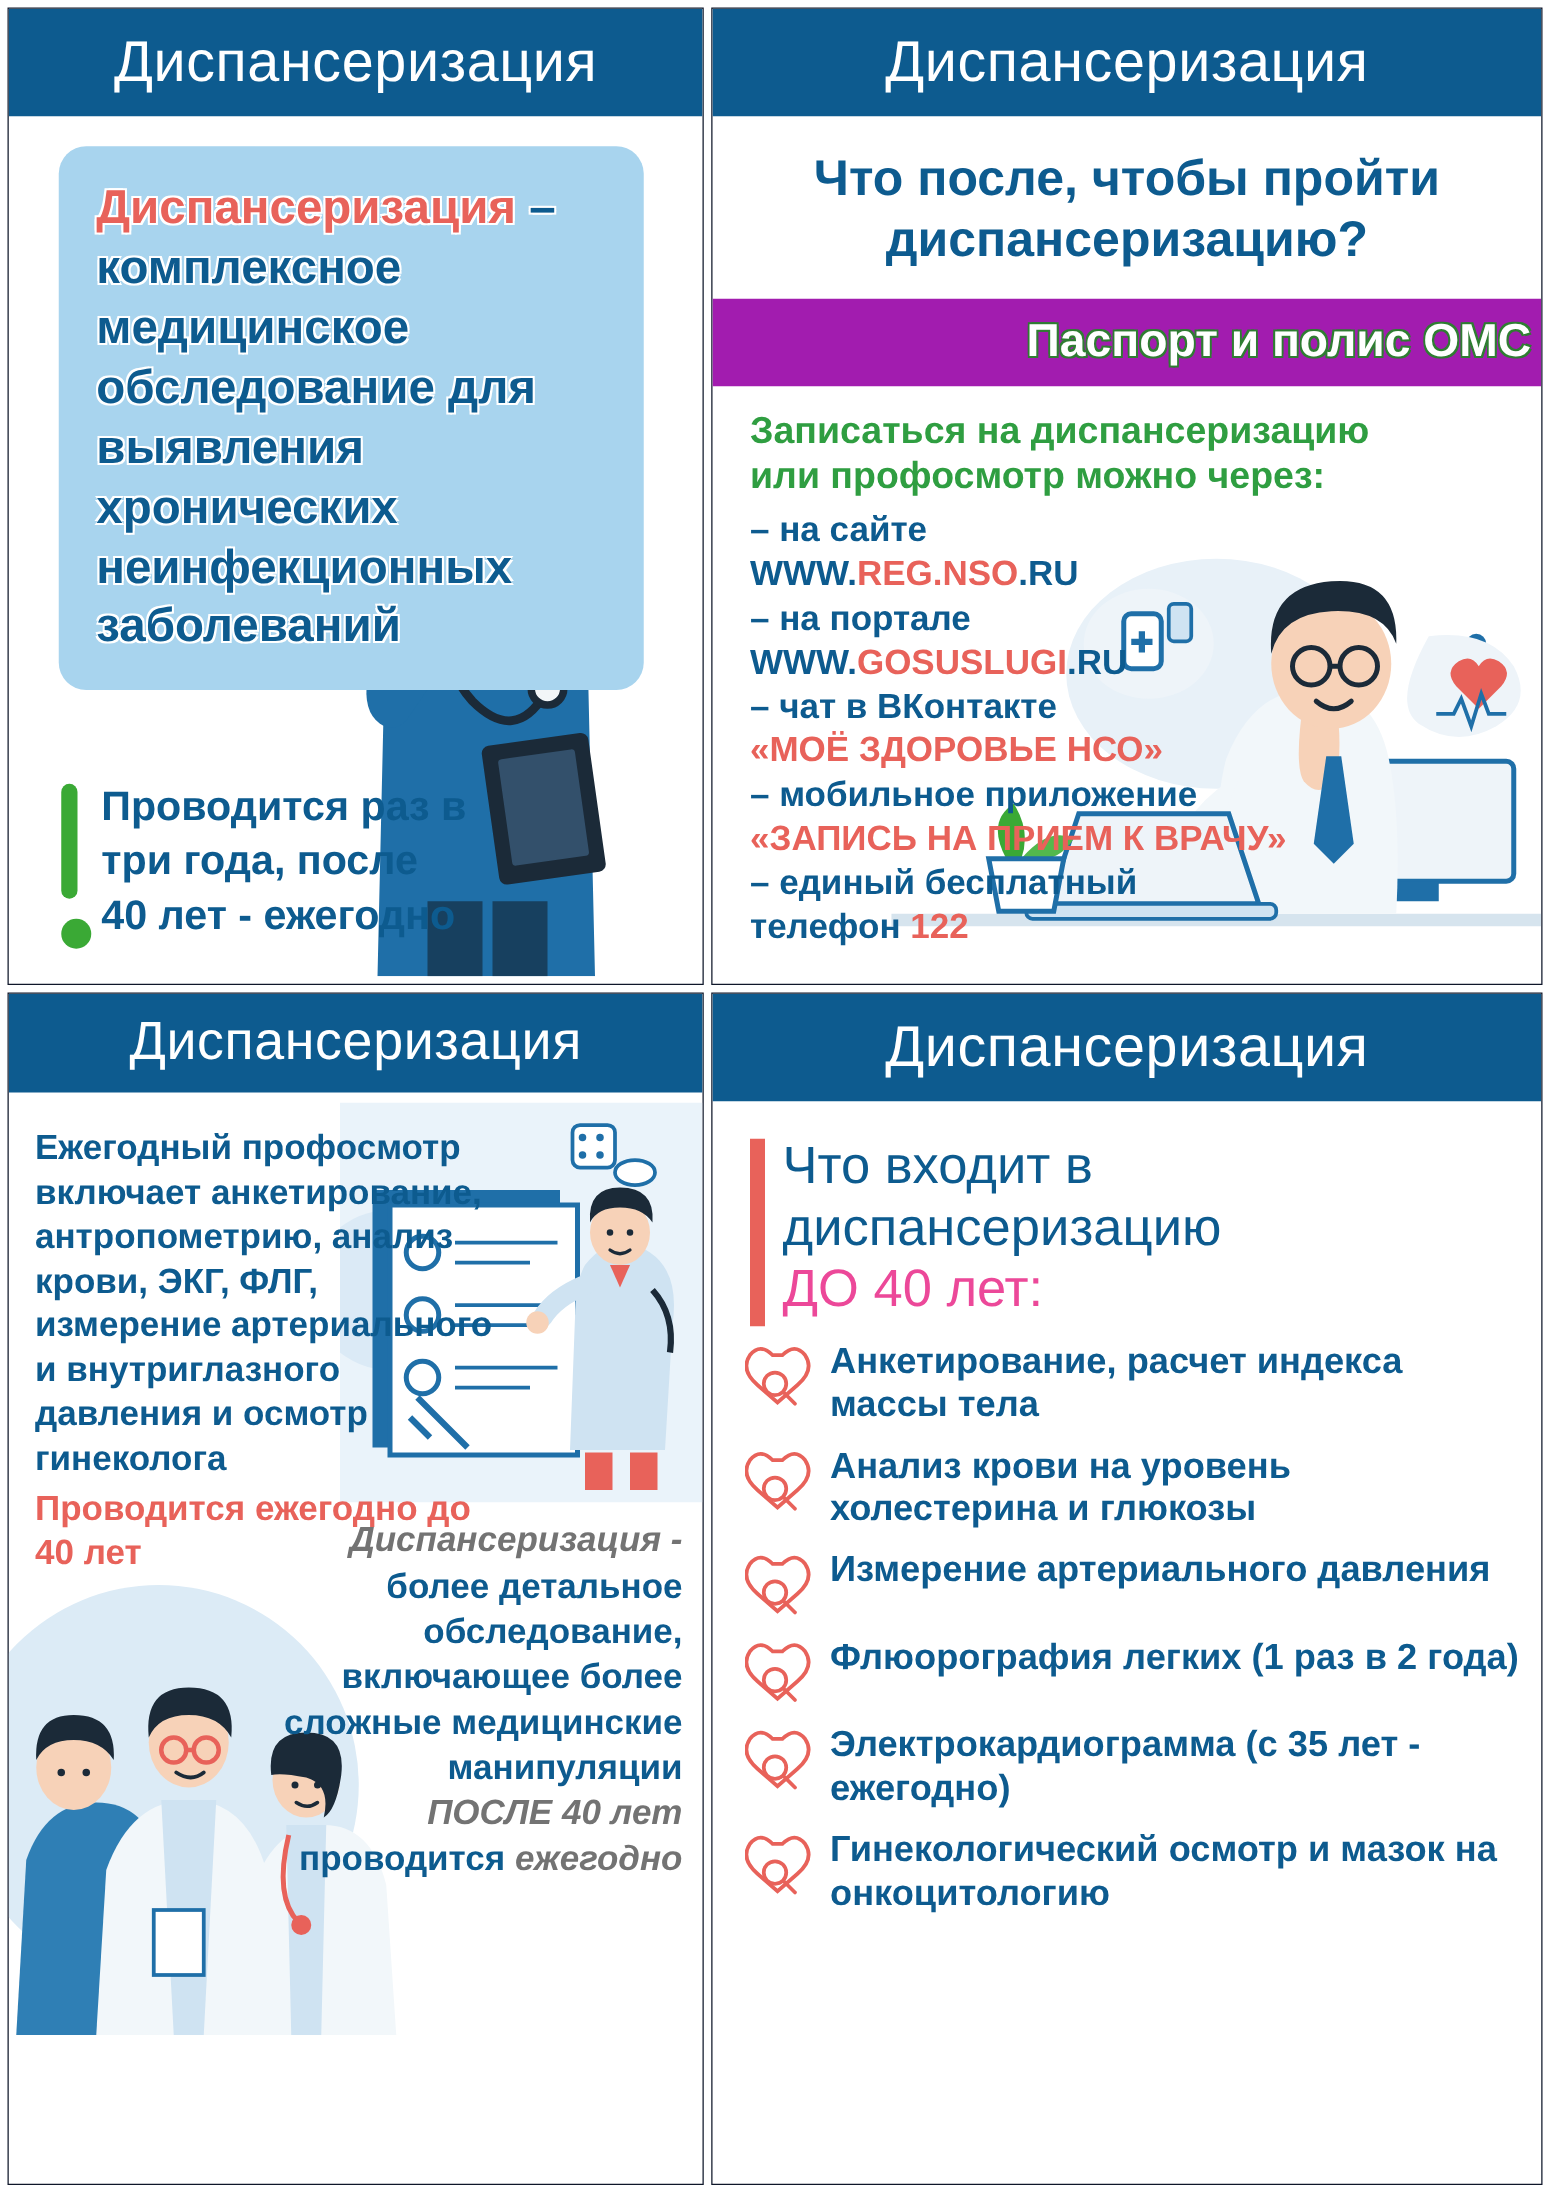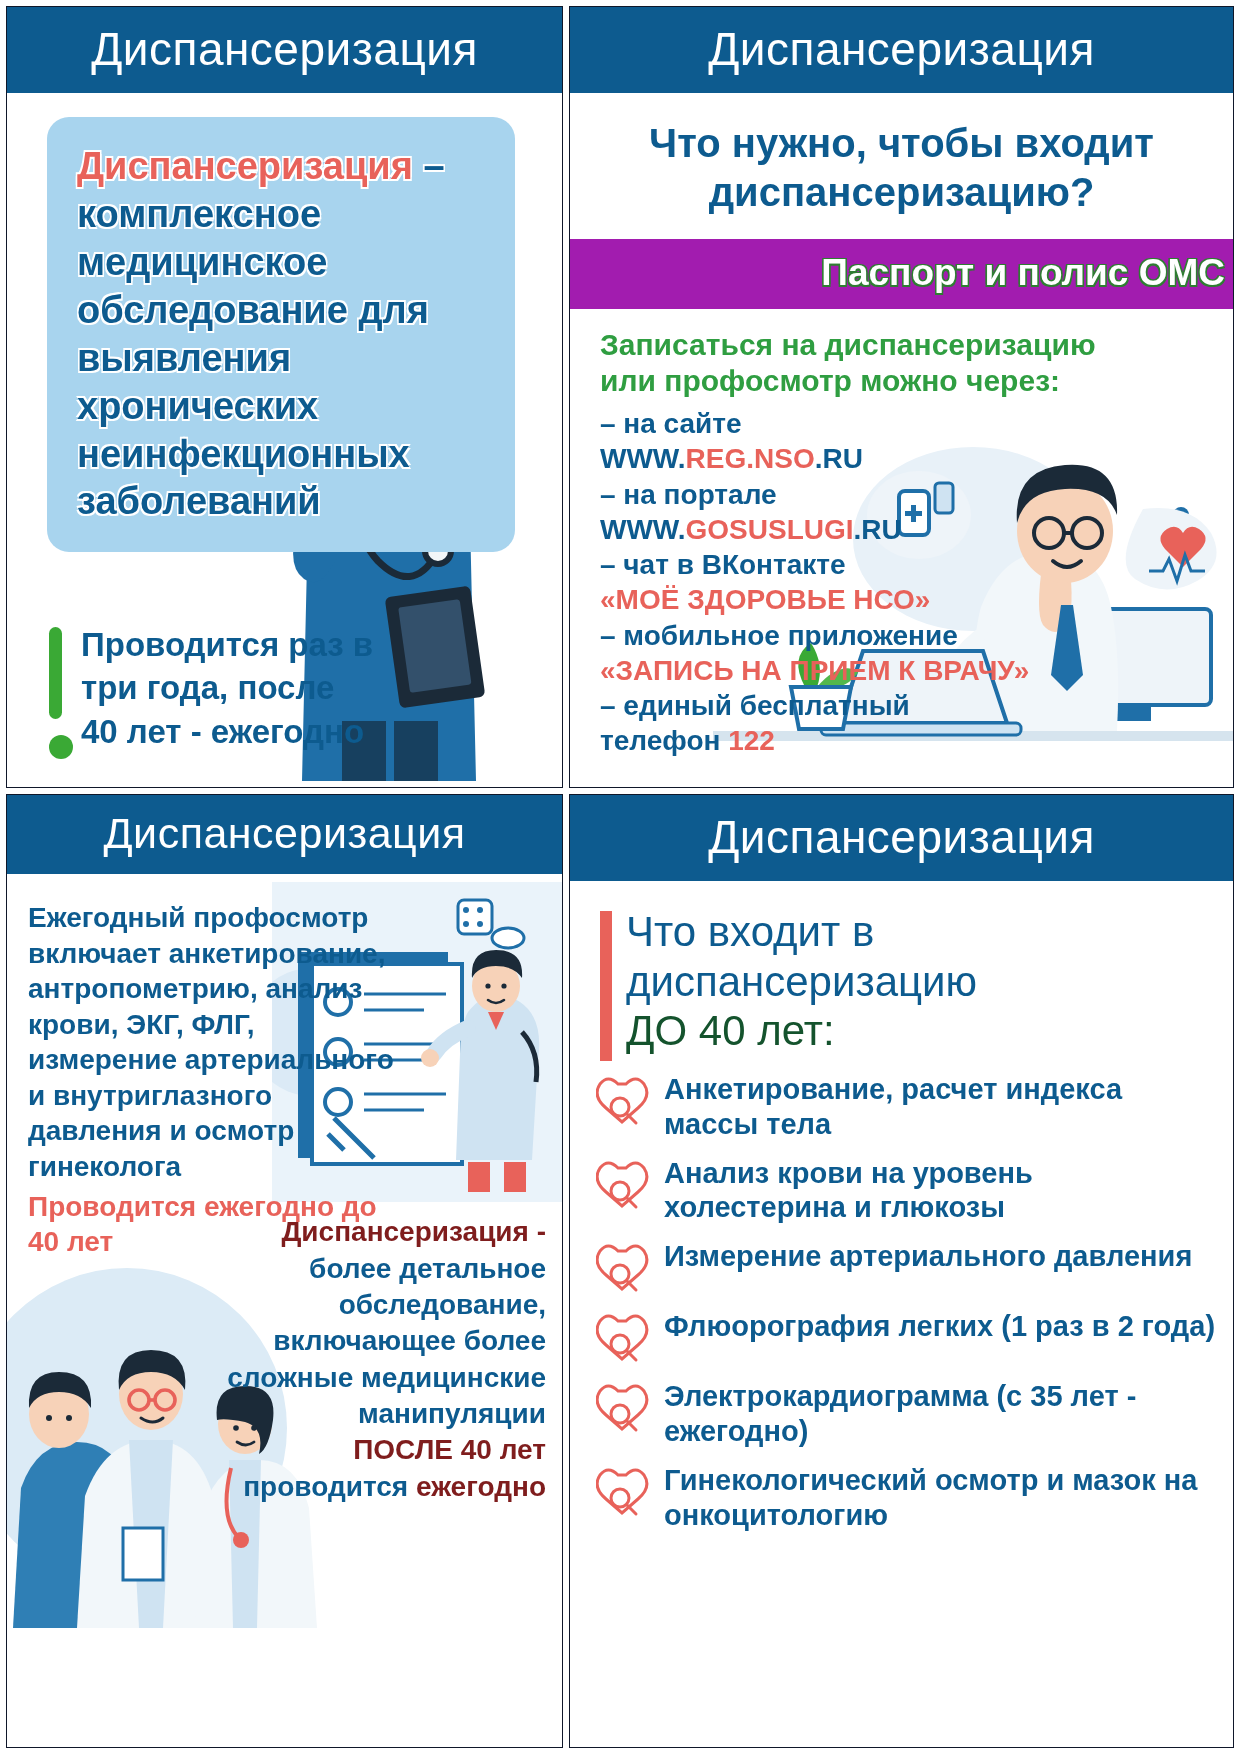--- a/index.html
+++ b/index.html
@@ -104,30 +104,30 @@
   .p3-top{position:relative;height:330px;}
   .p3-text{position:absolute;left:21px;top:26px;width:380px;z-index:3;}
   .p3-text p{margin:0;font-size:28px;line-height:1.27;color:#0d5b8f;font-weight:700;}
   .p3-text .red{color:#e8625a;display:block;margin-top:4px;}
   .p3-art{position:absolute;right:0;top:8px;width:290px;height:320px;}
   .p3-bottom{position:relative;height:424px;}
   .p3-bot-text{
     position:absolute;right:16px;top:10px;width:330px;text-align:right;z-index:3;
   }
   .p3-bot-text p{margin:0;font-size:28px;line-height:1.3;color:#0d5b8f;font-weight:700;}
-  .p3-bot-text .red{color:#7f1d1d;}
+  .p3-bot-text .red{color:#737373;font-style:italic;}
   .team{position:absolute;left:0;bottom:0;width:360px;height:400px;}
 
   
   .p4-title{
     position:relative;margin:26px 16px 16px 30px;padding-left:26px;
   }
   .p4-title .bar{position:absolute;left:0;top:4px;width:12px;height:150px;background:#e8625a;}
   .p4-title h2{margin:0;font-size:42px;line-height:1.18;color:#0d5b8f;font-weight:400;}
-  .p4-title .red{color:#14532d;}
+  .p4-title .red{color:#ec4899;}
   .p4-list{margin:0;padding:0;list-style:none;}
   .p4-list li{
     display:flex;align-items:flex-start;gap:14px;
     margin:0 14px 14px 26px;
   }
   .p4-list li .txt{font-size:29px;line-height:1.2;color:#0d5b8f;font-weight:700;}
   .ico{flex:0 0 auto;width:54px;height:54px;margin-top:2px;}
 </style>
 </head>
 <body>
@@ -177,21 +177,21 @@
       <div class="green-note">
         <span class="bar"></span>
         <span class="dot"></span>
         <p>Проводится раз в три года, после 40 лет - ежегодно</p>
       </div>
     </div>
   </section>
 
   <section class="panel">
     <div class="hdr">Диспансеризация</div>
-    <div class="p2-q">Что нужно, чтобы входит диспансеризацию?</div>
+    <div class="p2-q">Что после, чтобы пройти диспансеризацию?</div>
     <div class="greenbar">Паспорт и полис ОМС</div>
 
     <div class="p2-body">
 
       <svg class="manpc" viewBox="0 0 520 360">
 
         <ellipse cx="260" cy="120" rx="120" ry="92" fill="#e8f1f8"></ellipse>
         <circle cx="468" cy="96" r="8" fill="#1f6fa8"></circle>
 
         <path d="M430 90 q48 -6 68 24 q16 30 -14 48 q-32 18 -62 -2 q-22 -16 8 -70z" fill="#eef4f9"></path>

